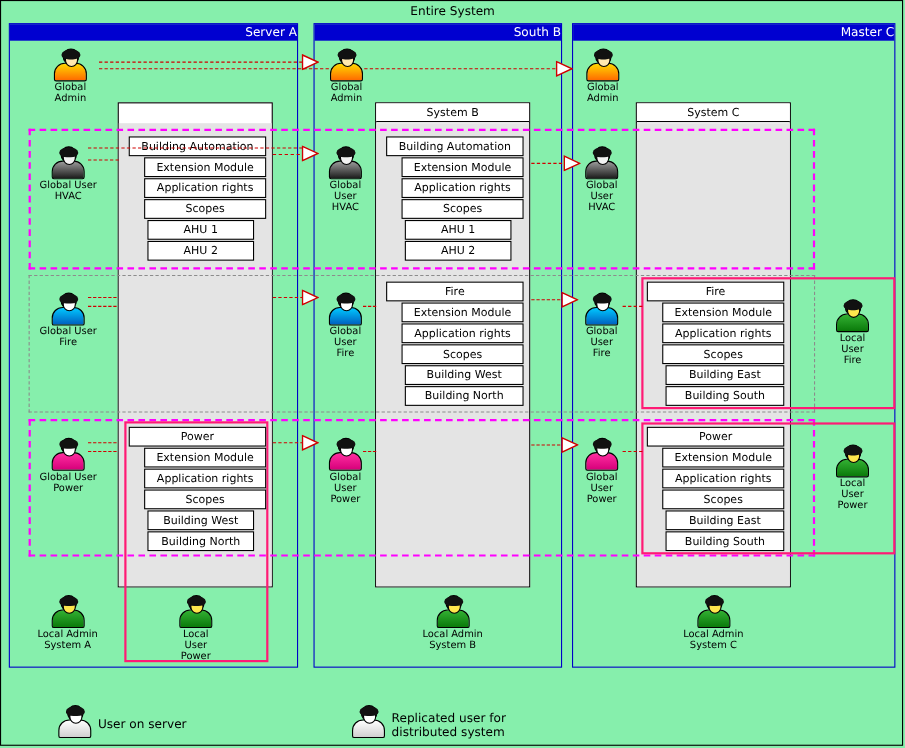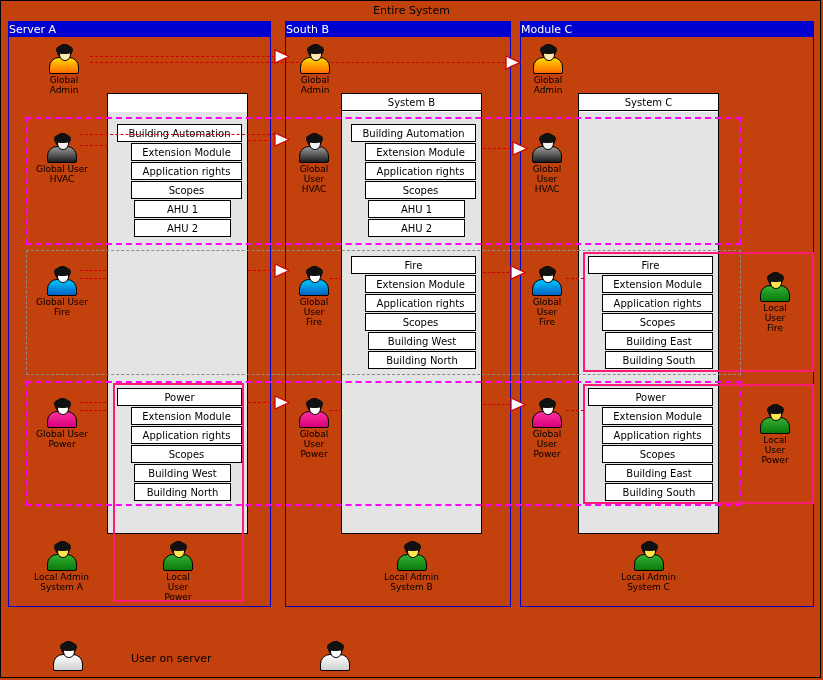--- a/index.html
+++ b/index.html
@@ -1,28 +1,28 @@
 <!DOCTYPE html>
 <html><head>
 <meta charset="utf-8">
 <style>
   html,body{margin:0;padding:0;background:#fff;}
   body{font-family:"DejaVu Sans","Liberation Sans",sans-serif;}
-  #canvas{position:relative;width:823px;height:680px;background:#c2410c;overflow:hidden;}
+  #canvas{position:relative;width:823px;height:680px;background:#86efac;overflow:hidden;}
 
   
   .outer-frame{position:absolute;left:0;top:0;width:821px;height:678px;border:1px solid #000;box-sizing:border-box;}
 
   
   .entire-title{position:absolute;left:0;top:4px;width:823px;text-align:center;font-size:11px;color:#000;}
 
   
   .server-col{position:absolute;border:1px solid #0000c8;box-sizing:border-box;background:transparent;}
   .server-head{position:absolute;left:0;top:0;height:15px;line-height:15px;width:100%;
-      background:#0000d0;color:#fff;text-align:left;font-size:11px;box-sizing:border-box;}
+      background:#0000d0;color:#fff;text-align:right;font-size:11px;box-sizing:border-box;}
 
   
   .system-box{position:absolute;border:1px solid #000;box-sizing:border-box;background:#fff;}
   .system-title{position:absolute;left:0;top:0;width:100%;height:17px;line-height:17px;
       text-align:center;font-size:10px;border-bottom:1px solid #000;box-sizing:border-box;background:#fff;}
   .system-body{position:absolute;left:0;top:18px;right:0;bottom:0;background:#e4e4e4;}
 
   
   .node{position:absolute;border:1px solid #000;background:#fff;box-sizing:border-box;
       height:18px;line-height:17px;text-align:center;font-size:10px;color:#000;white-space:nowrap;}
@@ -77,21 +77,21 @@
 
   <div class="entire-title">Entire System</div>
 
   <div class="server-col" style="left:8px;top:21px;width:263px;height:586px;">
     <div class="server-head">Server A</div>
   </div>
   <div class="server-col" style="left:285px;top:21px;width:226px;height:586px;">
     <div class="server-head">South B</div>
   </div>
   <div class="server-col" style="left:520px;top:21px;width:294px;height:586px;">
-    <div class="server-head">Module C</div>
+    <div class="server-head">Master C</div>
   </div>
 
   <div class="system-box" style="left:107px;top:93px;width:141px;height:441px;">
     <div class="system-body"></div>
   </div>
   <div class="system-box" style="left:341px;top:93px;width:141px;height:441px;">
     <div class="system-title">System B</div>
     <div class="system-body"></div>
   </div>
   <div class="system-box" style="left:578px;top:93px;width:141px;height:441px;">
@@ -421,26 +421,28 @@
   <div class="legend-item" style="left:48px;top:641px;">
     <div class="person p-white" style="position:relative;left:0;top:0;width:40px;">
       <div class="glyph">
         <div class="head"></div>
           <div class="face"></div>
           <div class="hair"></div>
           <div class="body"></div>
       </div>
     </div>
   </div>
-  <div class="legend-text" style="left:89px;top:652px;margin-left:42px;">User on server</div>
+  <div class="legend-text" style="left:89px;top:652px;">User on server</div>
 
   <div class="legend-item" style="left:315px;top:641px;">
     <div class="person p-white" style="position:relative;left:0;top:0;width:40px;">
       <div class="glyph">
         <div class="head"></div>
           <div class="face"></div>
           <div class="hair"></div>
           <div class="body"></div>
       </div>
     </div>
   </div>
+  <div class="legend-text" style="left:356px;top:646px;">Replicated user for
+distributed system</div>
 
 </div>
 
 </body></html>

